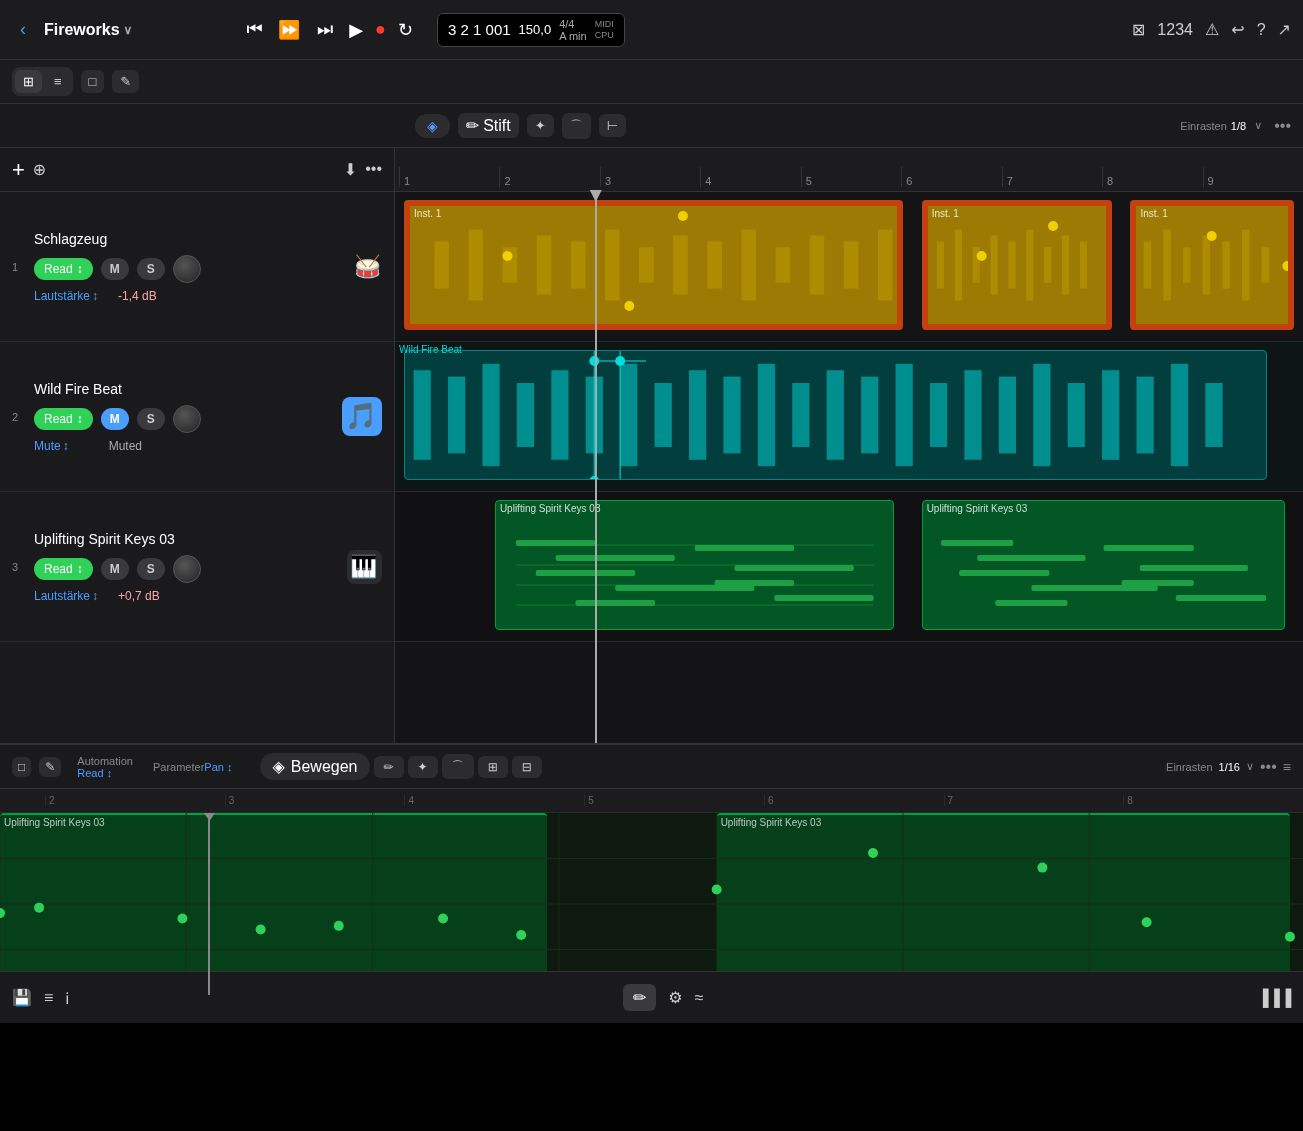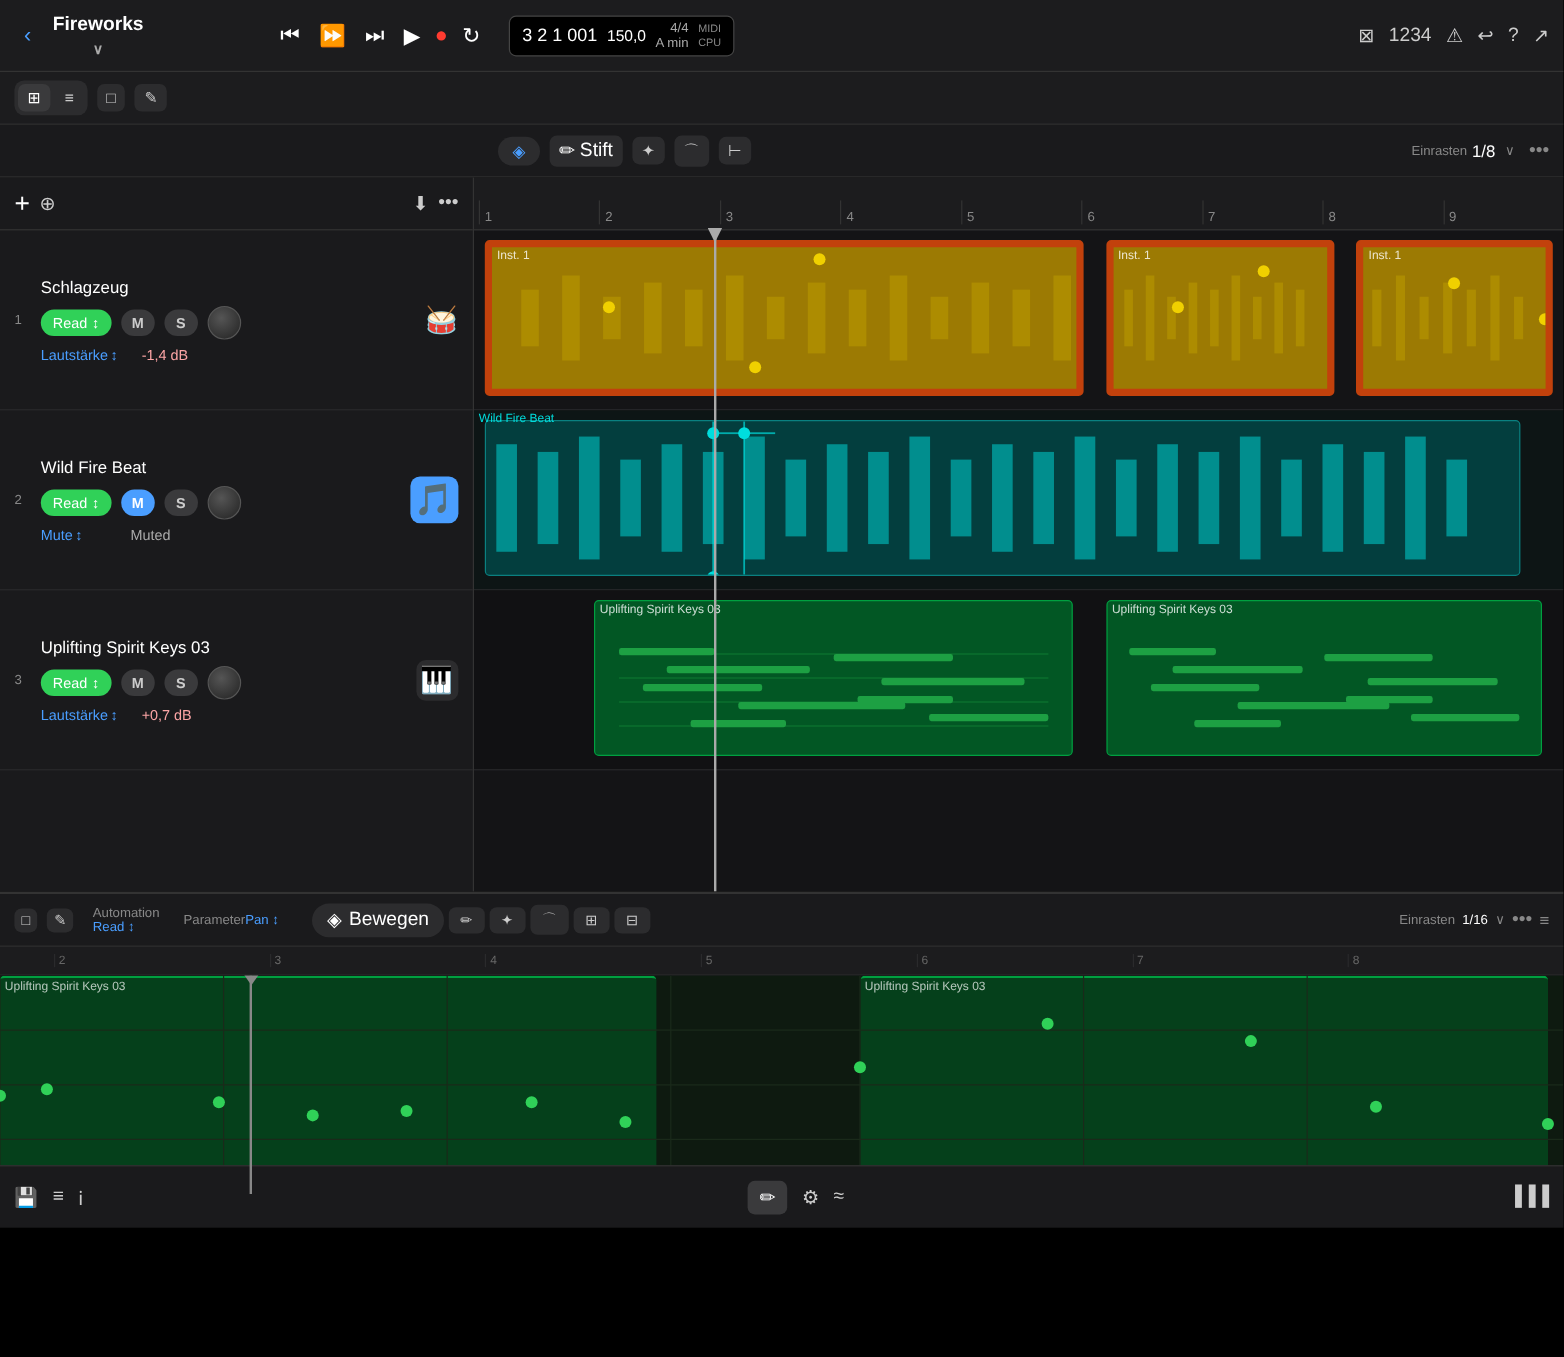--- a/index.html
+++ b/index.html
@@ -30,21 +30,20 @@
       padding: 4px 8px;
     }
     .project-name {
       color: #fff;
       font-size: 16px;
       font-weight: 600;
       display: flex;
       align-items: center;
       gap: 4px;
       cursor: pointer;
-      flex-direction: column;
     }
     .chevron-down { font-size: 12px; color: #aaa; }
     .transport-controls {
       display: flex;
       align-items: center;
       gap: 8px;
       margin-left: 100px;
     }
     .transport-btn {
       color: #fff;
@@ -514,21 +513,21 @@
     <span class="transport-btn">⏩</span>
     <span class="transport-btn">⏭</span>
     <span class="transport-btn">▶</span>
     <span class="record-btn">●</span>
     <span class="transport-btn">↻</span>
   </div>
 
   <div class="position-display">
     <span class="pos-main">3 2 1 001</span>
     <span class="pos-bpm">150,0</span>
-    <div style="display:flex;flex-direction:column;align-items:flex-end;">
+    <div style="display:flex;flex-direction:column;align-items:flex-start;">
       <span class="pos-sig">4/4</span>
       <span class="pos-key">A min</span>
     </div>
     <div class="midi-cpu">
       <span>MIDI</span>
       <span>CPU</span>
     </div>
   </div>
 
   <div class="top-right-controls">
@@ -557,21 +556,21 @@
   </div>
   <div class="stift-active">
     <span>✏</span>
     <span>Stift</span>
   </div>
   <span class="view-btn">✦</span>
   <span class="view-btn">⌒</span>
   <span class="view-btn">⊢</span>
   <div class="einrasten-right">
     <span style="color:#888;font-size:11px;">Einrasten</span>
-    <span style="color:#fff;font-size:14px;">1/8</span>
+    <span style="color:#fff;font-size:11px;">1/8</span>
     <span style="color:#888;font-size:11px;margin-left:4px;">∨</span>
     <span class="three-dots" style="margin-left:8px;">•••</span>
   </div>
 </div>
 
 <div class="main-content">
 
   <div class="tracks-panel">
     <div class="tracks-header">
       <span class="add-btn">+</span>

